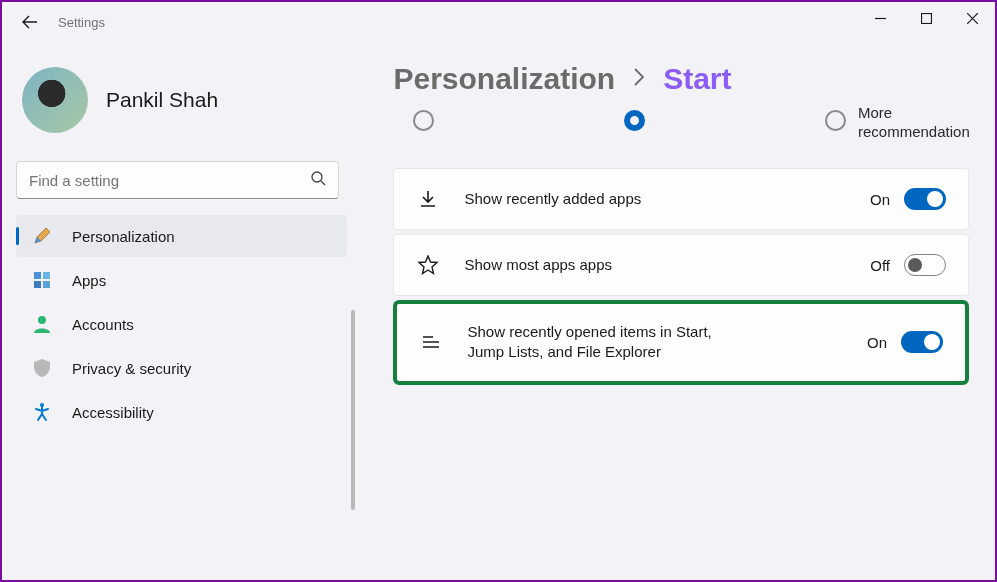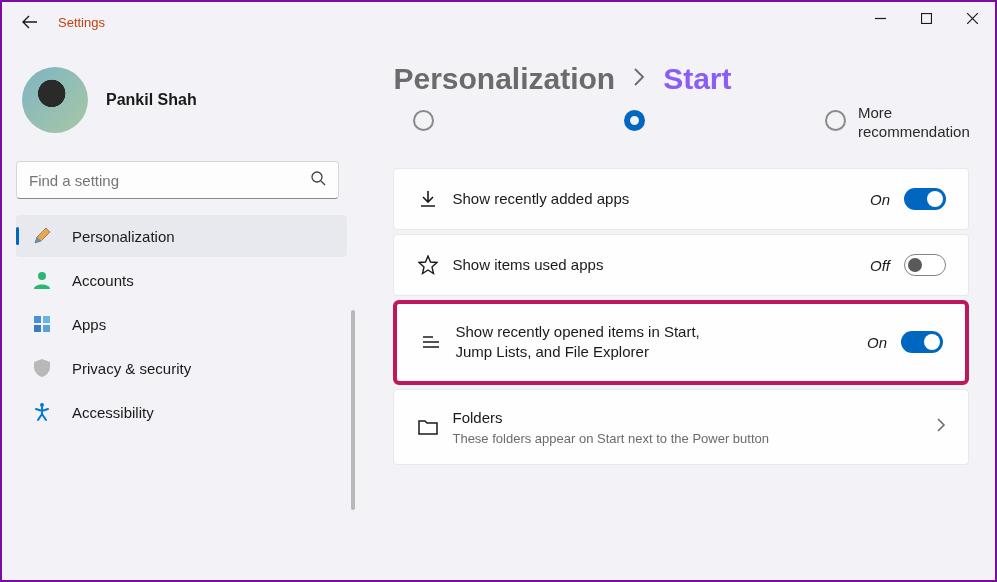--- a/index.html
+++ b/index.html
@@ -1,30 +1,30 @@
 <!DOCTYPE html>
 <html><head>
   <meta charset="utf-8">
   <style>
     * { box-sizing: border-box; margin: 0; padding: 0; font-family: "Segoe UI", sans-serif; }
     body { width: 997px; height: 582px; background: #f3f3f7; border: 2px solid #790da0; overflow: hidden; position: relative; }
     
     .titlebar { height: 40px; display: flex; align-items: center; padding-left: 20px; }
     .back-arrow { width: 16px; height: 16px; display: flex; align-items: center; justify-content: center; cursor: pointer; margin-right: 20px; }
-    .app-title { font-size: 13px; color: #c2410c; }
+    .app-title { font-size: 13px; color: #737373; }
     .window-controls { position: absolute; top: 0; right: 0; display: flex; }
     .window-btn { width: 46px; height: 32px; display: flex; align-items: center; justify-content: center; cursor: pointer; }
     
     .layout { display: flex; }
     
     .sidebar { width: 360px; padding-left: 14px; padding-right: 0; }
     .profile { display: flex; align-items: center; gap: 18px; padding: 25px 0 20px 6px; }
     .avatar { width: 66px; height: 66px; border-radius: 50%; overflow: hidden; background: linear-gradient(135deg, #7db4c4 0%, #a8c8a4 100%); position: relative; flex-shrink: 0; }
     .avatar::after { content: ""; position: absolute; inset: 0; background: radial-gradient(circle at 45% 40%, #2a2a2a 0%, #2a2a2a 25%, transparent 26%); }
-    .username { font-size: 16px; font-weight: 700; color: #1a1a1a; text-align: center; }
+    .username { font-size: 21px; font-weight: 400; color: #1a1a1a; text-align: center; }
     
     .search-wrap { margin: 8px 14px 16px 0; }
     .search { display: flex; align-items: center; height: 38px; background: #fdfdfd; border: 1px solid #d6d6d6; border-bottom: 1px solid #8a8a8a; border-radius: 4px; padding: 12px 12px; }
     .search input { flex: 1; border: none; outline: none; background: transparent; font-size: 15px; color: #606060; }
     
     .nav { display: flex; flex-direction: column; gap: 2px; padding-right: 6px; position: relative; }
     .nav-item { display: flex; align-items: center; height: 42px; padding-left: 14px; border-radius: 4px; cursor: pointer; gap: 18px; }
     .nav-item.active { background: #e7e9ee; position: relative; }
     .nav-item.active::before { content: ""; position: absolute; left: 0; top: 12px; bottom: 12px; width: 3px; background: #0067c0; border-radius: 2px; }
     .nav-icon { width: 24px; height: 24px; display: flex; align-items: center; justify-content: center; }
@@ -39,27 +39,27 @@
     
     .radio-row { display: flex; align-items: flex-start; gap: 60px; padding: 0 14px 22px 14px; }
     .radio-item { display: flex; align-items: flex-start; gap: 12px; }
     .radio { width: 21px; height: 21px; border-radius: 50%; border: 2px solid #8a8a8a; flex-shrink: 0; margin-top: 2px; }
     .radio.checked { border: 6px solid #0067c0; }
     .radio-label { font-size: 15px; color: #2a2a2a; display: none; }
     .radio-item.cut .radio-label { display: block; position: relative; top: -4px; }
     .radio-item.wrap { width: 130px; }
     .radio-item.wrap .radio-label { display: block; line-height: 1.25; }
     
-    .setting-card { background: #fefefe; border: 1px solid #e8e8e8; border-radius: 4px; margin-bottom: 4px; padding: 18px 22px; display: flex; align-items: center; gap: 12px; }
-    .setting-card.highlighted { border: 4px solid #be185d; border-radius: 6px; }
+    .setting-card { background: #fefefe; border: 1px solid #e8e8e8; border-radius: 4px; margin-bottom: 4px; padding: 18px 22px; display: flex; align-items: center; gap: 24px; }
+    .setting-card.highlighted { border: 4px solid #15803d; border-radius: 6px; }
     .setting-icon { width: 24px; height: 24px; display: flex; align-items: center; justify-content: center; flex-shrink: 0; }
     .setting-text { flex: 1; }
     .setting-title { font-size: 15px; color: #1a1a1a; line-height: 1.35; }
     .setting-sub { font-size: 13px; color: #6b6b6b; margin-top: 3px; }
-    .setting-ctrl { display: flex; align-items: center; gap: 14px; font-style: italic; }
+    .setting-ctrl { display: flex; align-items: center; gap: 14px; }
     .toggle-label { font-size: 15px; color: #1a1a1a; }
     .toggle { width: 42px; height: 22px; border-radius: 11px; position: relative; cursor: pointer; }
     .toggle.on { background: #0067c0; }
     .toggle.on::after { content: ""; position: absolute; right: 3px; top: 3px; width: 16px; height: 16px; background: #fff; border-radius: 50%; }
     .toggle.off { background: #fff; border: 1px solid #848484; }
     .toggle.off::after { content: ""; position: absolute; left: 3px; top: 3px; width: 14px; height: 14px; background: #5a5a5a; border-radius: 50%; }
     .chevron-right { color: #6b6b6b; }
     
     .setting-card.narrow .setting-title { max-width: 260px; }
   </style>
@@ -113,36 +113,36 @@
             <svg width="20" height="20" viewBox="0 0 20 20">
               <path d="M3 17 L5 11 L14 2 L18 6 L9 15 Z" fill="#e4a853" stroke="#9a6d2e" stroke-width="0.8"></path>
               <path d="M3 17 L5 11 L9 15 Z" fill="#5590d4"></path>
             </svg>
           </span>
         <span class="nav-label">Personalization</span>
       </div>
       <div class="nav-item">
         <span class="nav-icon">
             <svg width="20" height="20" viewBox="0 0 20 20">
-              <circle cx="10" cy="6" r="4" fill="#2bb673"></circle>
-              <path d="M2 19 C2 13 18 13 18 19 Z" fill="#2bb673"></path>
-            </svg>
-          </span>
-        <span class="nav-label">Accounts</span>
-      </div>
-      <div class="nav-item">
-        <span class="nav-icon">
-            <svg width="20" height="20" viewBox="0 0 20 20">
               <rect x="2" y="2" width="7" height="7" fill="#4a90d9"></rect>
               <rect x="11" y="2" width="7" height="7" fill="#6cb4e8"></rect>
               <rect x="2" y="11" width="7" height="7" fill="#3b7bc2"></rect>
               <rect x="11" y="11" width="7" height="7" fill="#5aa3d9"></rect>
             </svg>
           </span>
         <span class="nav-label">Apps</span>
+      </div>
+      <div class="nav-item">
+        <span class="nav-icon">
+            <svg width="20" height="20" viewBox="0 0 20 20">
+              <circle cx="10" cy="6" r="4" fill="#2bb673"></circle>
+              <path d="M2 19 C2 13 18 13 18 19 Z" fill="#2bb673"></path>
+            </svg>
+          </span>
+        <span class="nav-label">Accounts</span>
       </div>
       <div class="nav-item">
         <span class="nav-icon">
             <svg width="18" height="20" viewBox="0 0 18 20">
               <path d="M9 1 L17 4 V9 C17 14 13 18 9 19 C5 18 1 14 1 9 V4 Z" fill="#b8b8b8"></path>
             </svg>
           </span>
         <span class="nav-label">Privacy &amp; security</span>
       </div>
       <div class="nav-item">
@@ -196,21 +196,21 @@
       </div>
     </div>
 
     <div class="setting-card">
       <span class="setting-icon">
           <svg width="20" height="20" viewBox="0 0 20 20">
             <path d="M10 1 L12.5 7 L19 7.5 L14 12 L15.5 18.5 L10 15 L4.5 18.5 L6 12 L1 7.5 L7.5 7 Z" stroke="#1a1a1a" stroke-width="1.4" fill="none"></path>
           </svg>
         </span>
       <div class="setting-text">
-          <div class="setting-title">Show items used apps</div>
+          <div class="setting-title">Show most apps apps</div>
         </div>
       <div class="setting-ctrl">
         <span class="toggle-label">Off</span>
         <div class="toggle off"></div>
       </div>
     </div>
 
     <div class="setting-card highlighted narrow">
       <span class="setting-icon">
           <svg width="20" height="20" viewBox="0 0 20 20">
@@ -219,28 +219,14 @@
         </span>
       <div class="setting-text">
           <div class="setting-title">Show recently opened items in Start, Jump Lists, and File Explorer</div>
         </div>
       <div class="setting-ctrl">
         <span class="toggle-label">On</span>
         <div class="toggle on"></div>
       </div>
     </div>
 
-    <div class="setting-card">
-      <span class="setting-icon">
-          <svg width="22" height="18" viewBox="0 0 22 18">
-            <path d="M2 3 H8 L10 5 H20 V16 H2 Z" stroke="#1a1a1a" stroke-width="1.5" fill="none" rx="1"></path>
-          </svg>
-        </span>
-      <div class="setting-text">
-        <div class="setting-title">Folders</div>
-        <div class="setting-sub">These folders appear on Start next to the Power button</div>
-      </div>
-      <span class="chevron-right"><svg width="10" height="16" viewBox="0 0 10 16">
-            <path d="M2 2 L8 8 L2 14" stroke="#6b6b6b" stroke-width="1.6" fill="none"></path>
-          </svg></span>
-    </div>
   </div>
 </div>
 
 </body></html>

